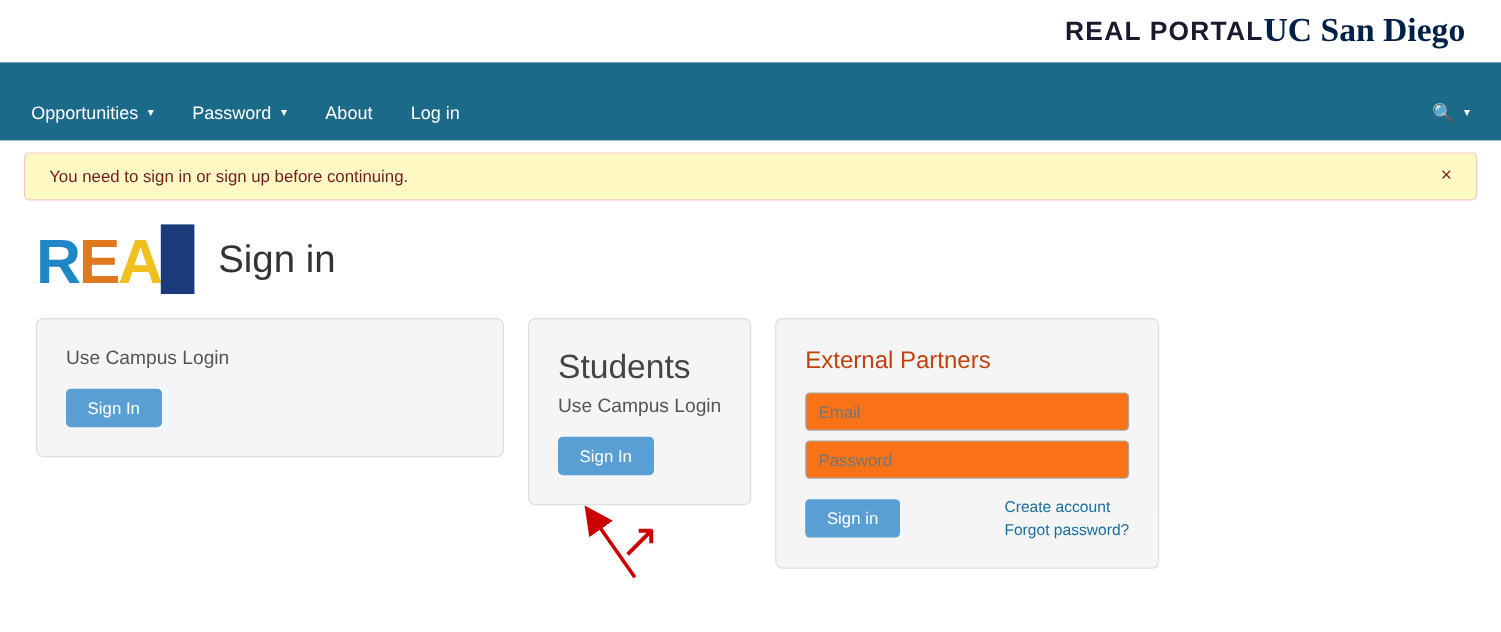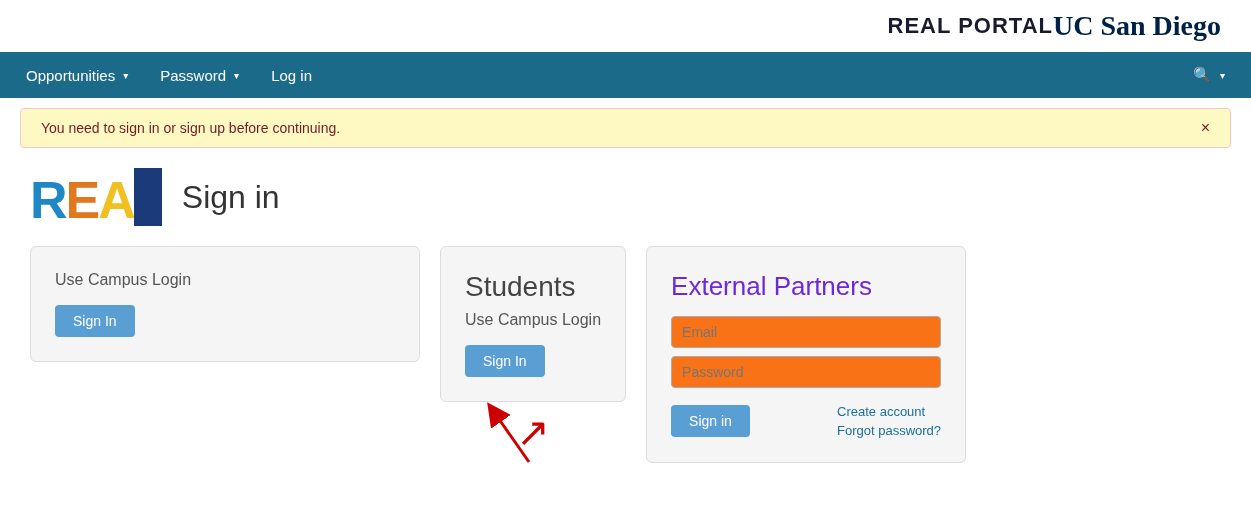--- a/index.html
+++ b/index.html
@@ -35,20 +35,21 @@
     }
     .navbar-item {
       color: #fff;
       padding: 14px 16px;
       cursor: pointer;
       font-size: 15px;
       display: flex;
       align-items: center;
       gap: 4px;
       white-space: nowrap;
+      margin-top: 19px;
     }
     .navbar-right {
       margin-left: auto;
       display: flex;
       align-items: center;
     }
     .caret {
       font-size: 10px;
       margin-left: 4px;
     }
@@ -141,22 +142,22 @@
 
     
     .external-card {
       background: #f5f5f5;
       border: 1px solid #ddd;
       border-radius: 6px;
       padding: 24px;
       width: 320px;
     }
     .external-title {
-      font-size: 26px;
-      color: #6d28d9;
+      font-size: 20px;
+      color: #c2410c;
       margin-bottom: 14px;
       font-weight: normal;
     }
     .form-input {
       width: 100%;
       padding: 7px 10px;
       border: 1px solid #aaa;
       border-radius: 4px;
       margin-bottom: 8px;
       font-size: 14px;
@@ -213,20 +214,23 @@
 </div>
 
 <nav class="navbar">
   <div class="navbar-item">
     <span>Opportunities</span>
     <span class="caret">▾</span>
   </div>
   <div class="navbar-item">
     <span>Password</span>
     <span class="caret">▾</span>
+  </div>
+  <div class="navbar-item">
+    <span>About</span>
   </div>
   <div class="navbar-item">
     <span>Log in</span>
   </div>
   <div class="navbar-right">
     <div class="navbar-item">
       <span>🔍</span>
       <span class="caret">▾</span>
     </div>
   </div>

